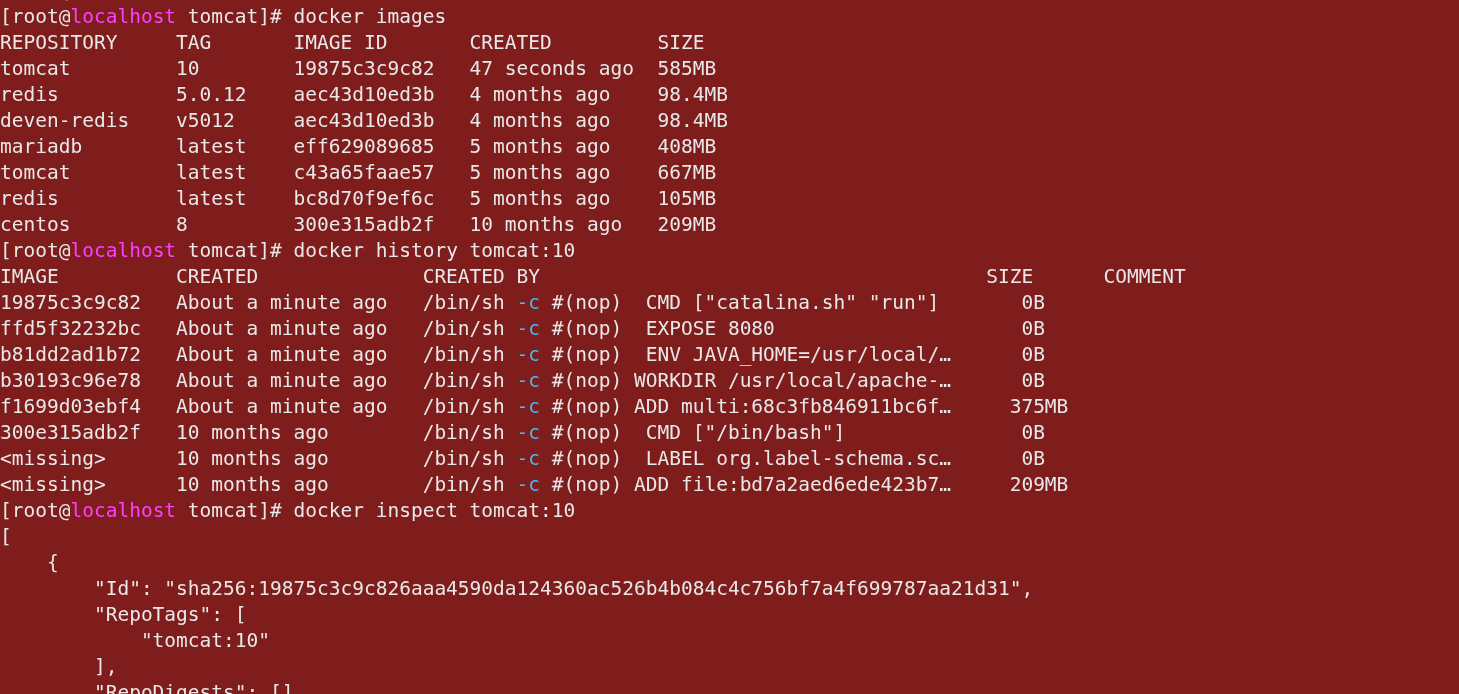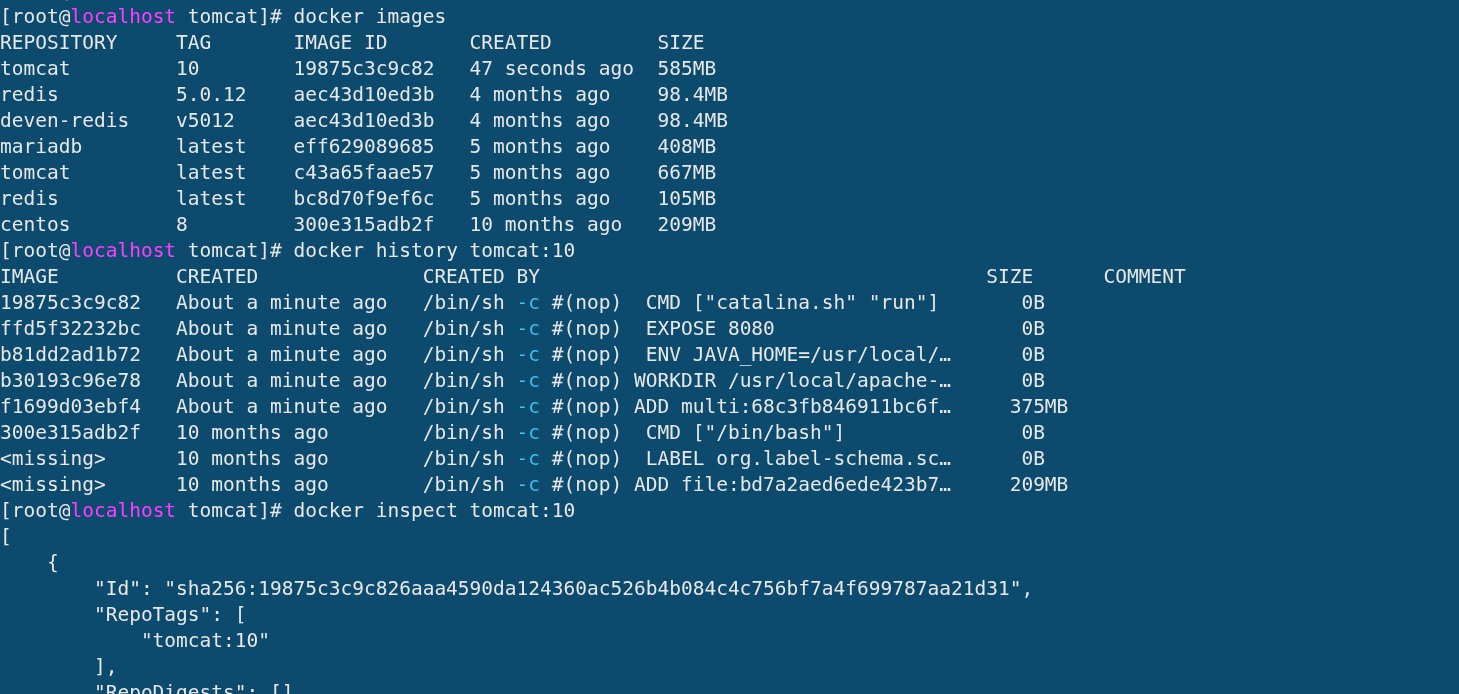--- a/index.html
+++ b/index.html
@@ -4,21 +4,21 @@
 <style>
   html, body {
     margin: 0;
     padding: 0;
     background: #1c1c1c;
   }
   #terminal {
     position: relative;
     width: 1459px;
     height: 694px;
-    background: #0c4a6e;
+    background: #7f1d1d;
     overflow: hidden;
     font-family: "DejaVu Sans Mono", "Liberation Mono", monospace;
     font-size: 19.5px;
     line-height: 26px;
     color: #e8e8e8;
     -webkit-font-smoothing: antialiased;
   }
   #screen {
     position: absolute;
     left: 0;

